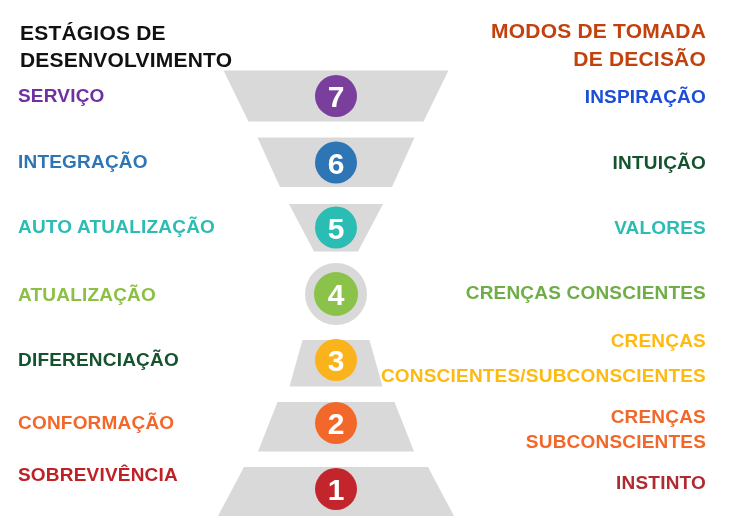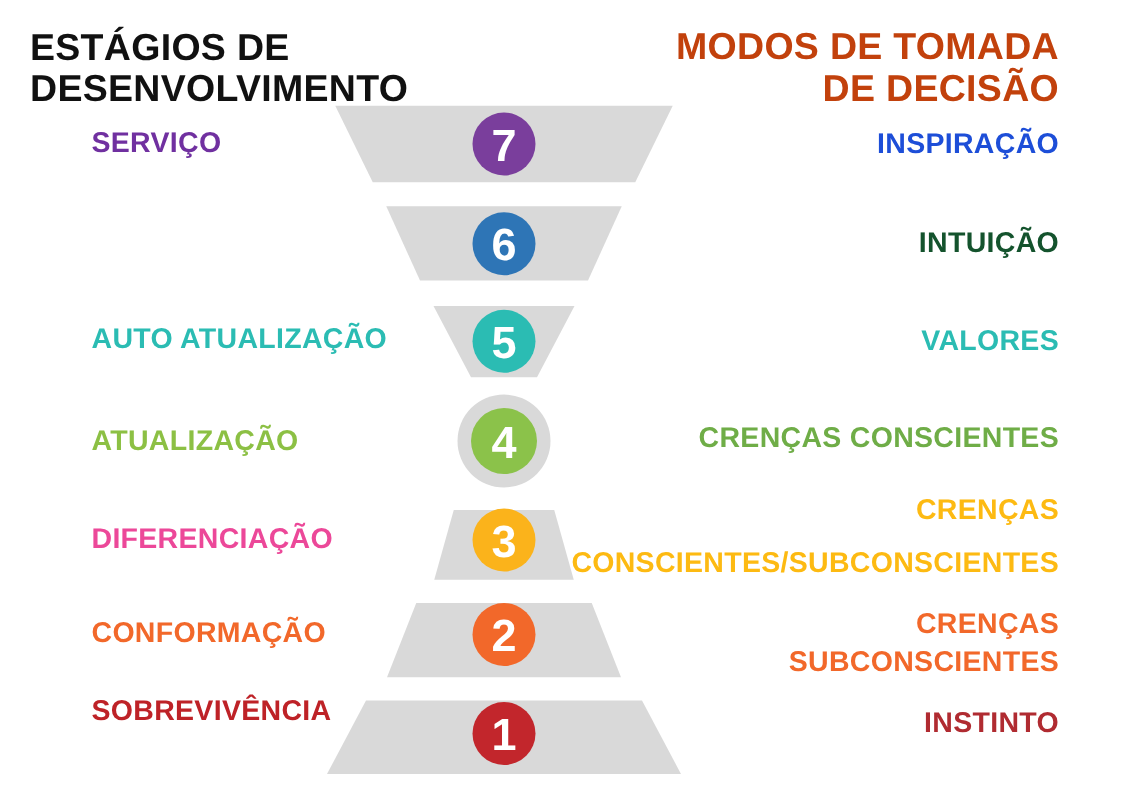--- a/index.html
+++ b/index.html
@@ -10,36 +10,35 @@
     overflow: hidden;
   }
   .canvas {
     position: relative;
     width: 747px; height: 527px;
     background: #ffffff;
   }
   .hdr {
     position: absolute;
     font-weight: bold;
-    font-size: 25px;
+    font-size: 21px;
     line-height: 27px;
     color: #111111;
     white-space: pre-line;
     letter-spacing: 0.2px;
   }
   .hdr.left  { left: 20px;  top: 19px; text-align: left; }
   .hdr.right { right: 41px; top: 17px; text-align: right; line-height: 28px; }
   .label {
     position: absolute;
     font-weight: bold;
     font-size: 19px;
     line-height: 22px;
     white-space: pre-line;
     letter-spacing: 0.2px;
-    margin-left: 43px;
   }
   .label.left  { left: 18px; text-align: left; }
   .label.right { right: 41px; text-align: right; }
   .label.lh35 { line-height: 35px; }
   .label.lh25 { line-height: 25px; }
   svg.funnel {
     position: absolute;
     left: 0; top: 0;
     width: 747px; height: 527px;
   }
@@ -54,23 +53,24 @@
 <body>
 
 <div class="canvas">
 
   <div class="hdr left" style="color: rgb(17, 17, 17);">ESTÁGIOS DE
 DESENVOLVIMENTO</div>
   <div class="hdr right" style="color: #c2410c;">MODOS DE TOMADA
 DE DECISÃO</div>
 
   <div class="label left" style="top: 85px; color: rgb(112, 48, 160);">SERVIÇO</div>
+  <div class="label left" style="top: 151px; color: rgb(46, 117, 182);">INTEGRAÇÃO</div>
   <div class="label left" style="top: 216px; color: rgb(43, 188, 179);">AUTO ATUALIZAÇÃO</div>
   <div class="label left" style="top: 284px; color: rgb(140, 192, 68);">ATUALIZAÇÃO</div>
-  <div class="label left" style="top: 349px; color: #ec4899;">DIFERENCIAÇÃO</div>
+  <div class="label left" style="top: 349px; color: #14532d;">DIFERENCIAÇÃO</div>
   <div class="label left" style="top: 412px; color: rgb(242, 104, 42);">CONFORMAÇÃO</div>
   <div class="label left" style="top: 464px; color: rgb(190, 34, 39);">SOBREVIVÊNCIA</div>
 
   <div class="label right" style="top: 86px; color: #1d4ed8;">INSPIRAÇÃO</div>
   <div class="label right" style="top: 152px; color: #14532d;">INTUIÇÃO</div>
   <div class="label right" style="top: 217px; color: rgb(43, 188, 179);">VALORES</div>
   <div class="label right" style="top: 282px; color: rgb(111, 173, 71);">CRENÇAS CONSCIENTES</div>
   <div class="label right lh35" style="top: 323px; color: rgb(253, 186, 18);">CRENÇAS
 CONSCIENTES/SUBCONSCIENTES</div>
   <div class="label right lh25" style="top: 404px; color: rgb(242, 104, 42);">CRENÇAS

